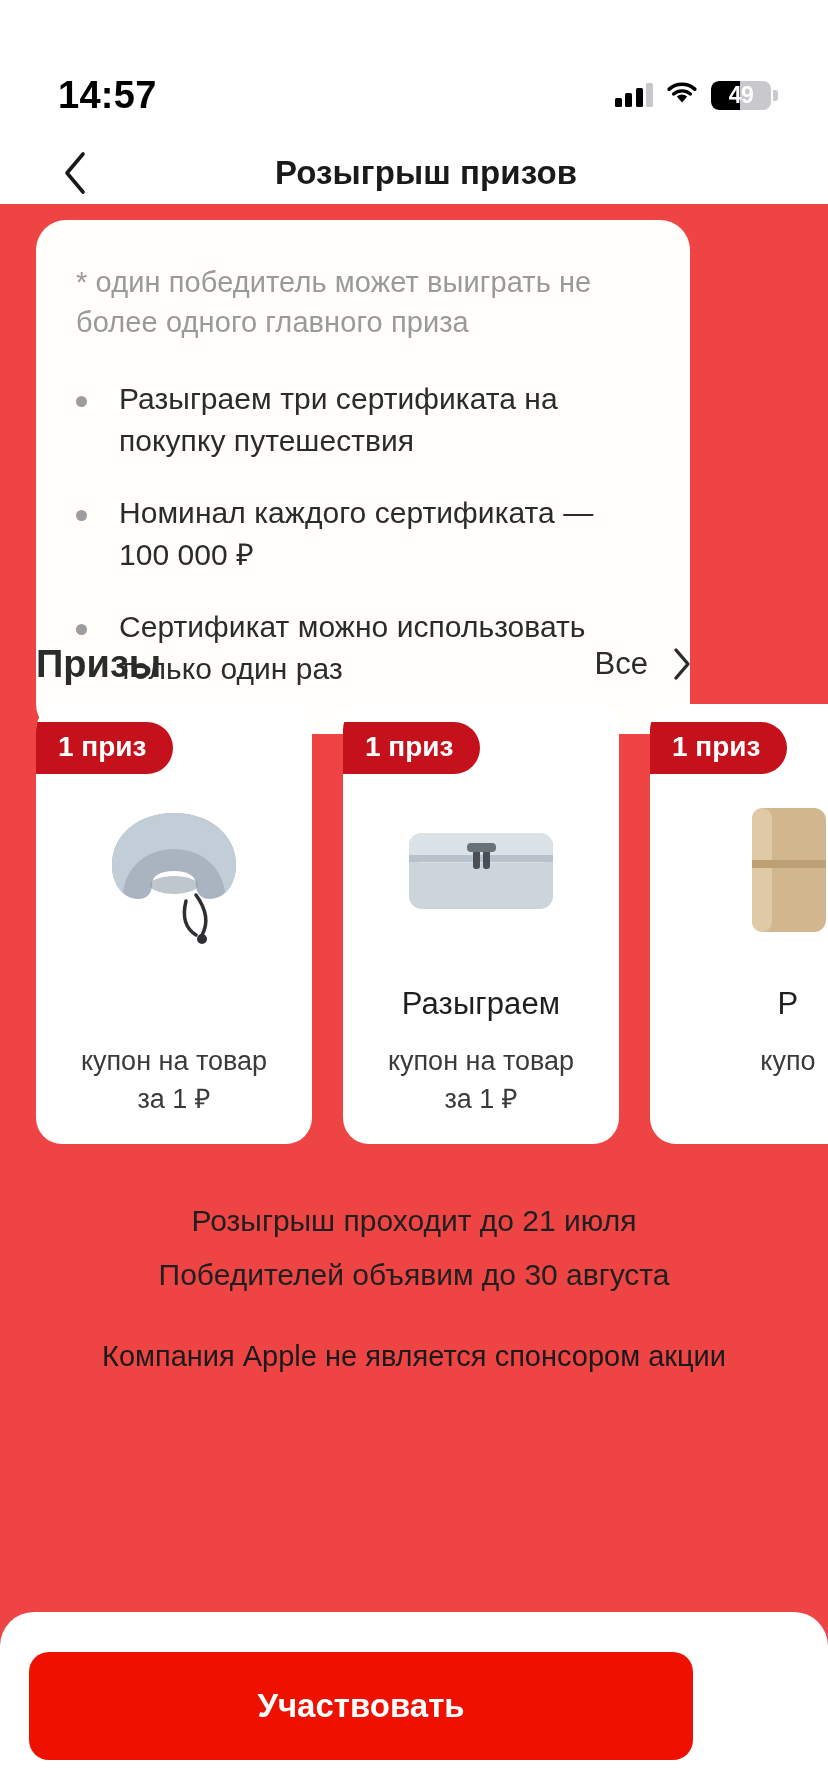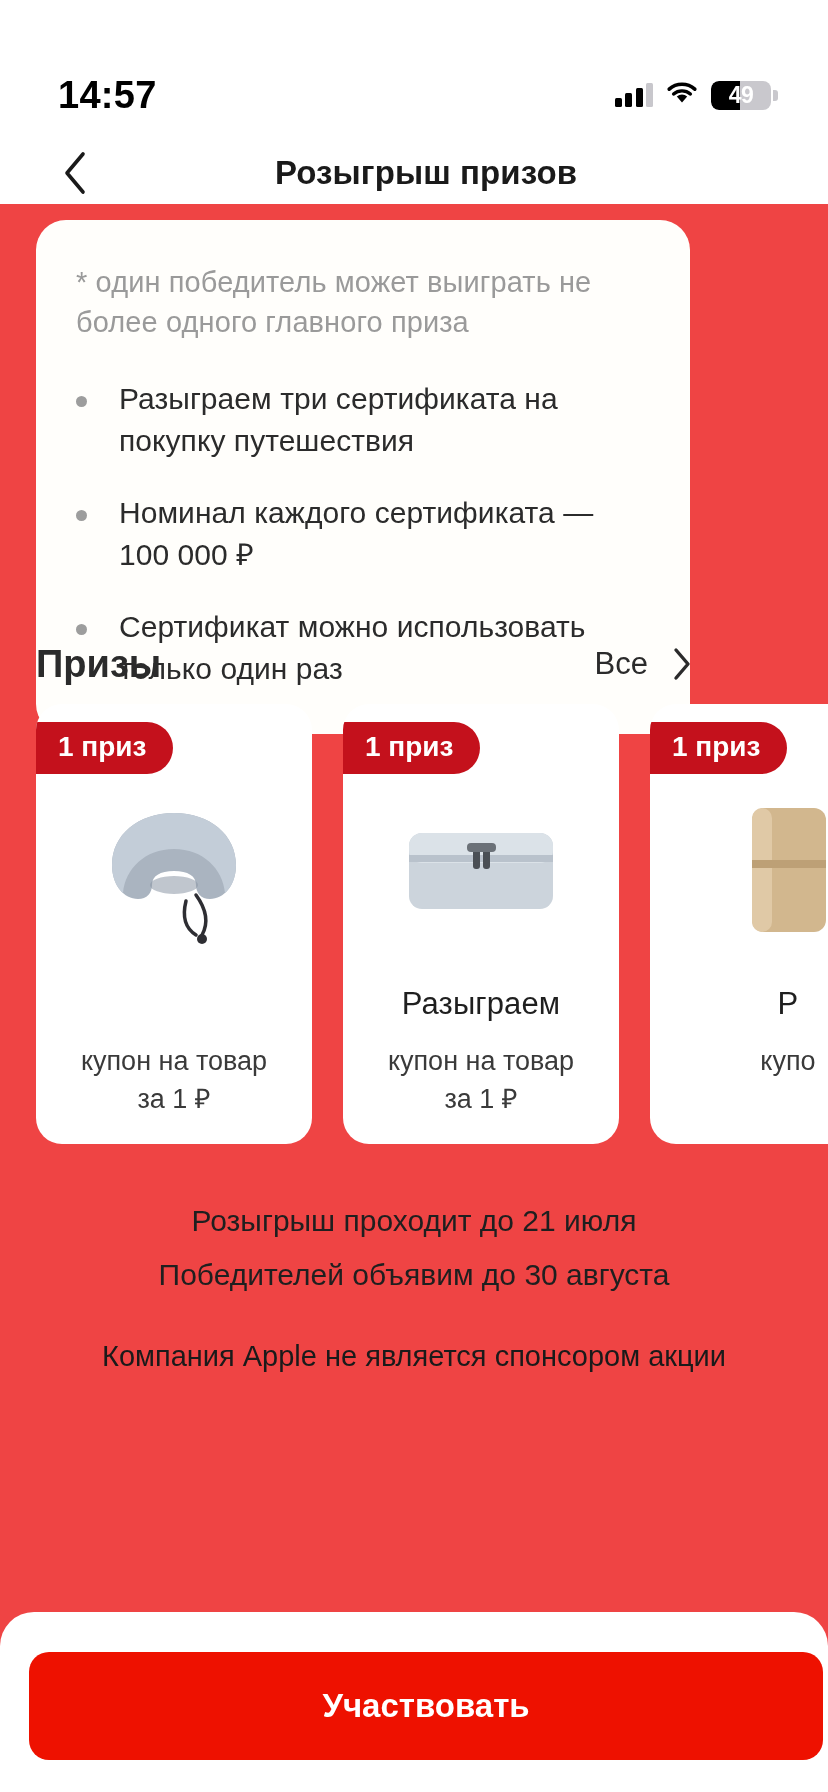--- a/index.html
+++ b/index.html
@@ -123,21 +123,21 @@
     position:absolute; left:0; top:1136px; width:828px; text-align:center;
     font-size:29px; color:#1a1a1a;
   }
 
   
   .bottombar {
     position:absolute; left:0; bottom:0; width:828px; height:228px;
     background:#ffffff; border-radius:34px 34px 0 0; z-index:25;
   }
   .cta {
-    position:absolute; left:29px; top:40px; width:794px; height:108px;
+    position:absolute; left:29px; top:40px; width:664px; height:108px;
     background:#ee1100; border-radius:20px;
     display:flex; align-items:center; justify-content:center;
     color:#fff; font-size:33px; font-weight:600; cursor:pointer; border:none;
     font-family:"Liberation Sans", sans-serif;
   }
   .home-ind {
     position:absolute; left:50%; transform:translateX(-50%); bottom:22px;
     width:360px; height:11px; background:#000; border-radius:6px;
   }
 </style>

